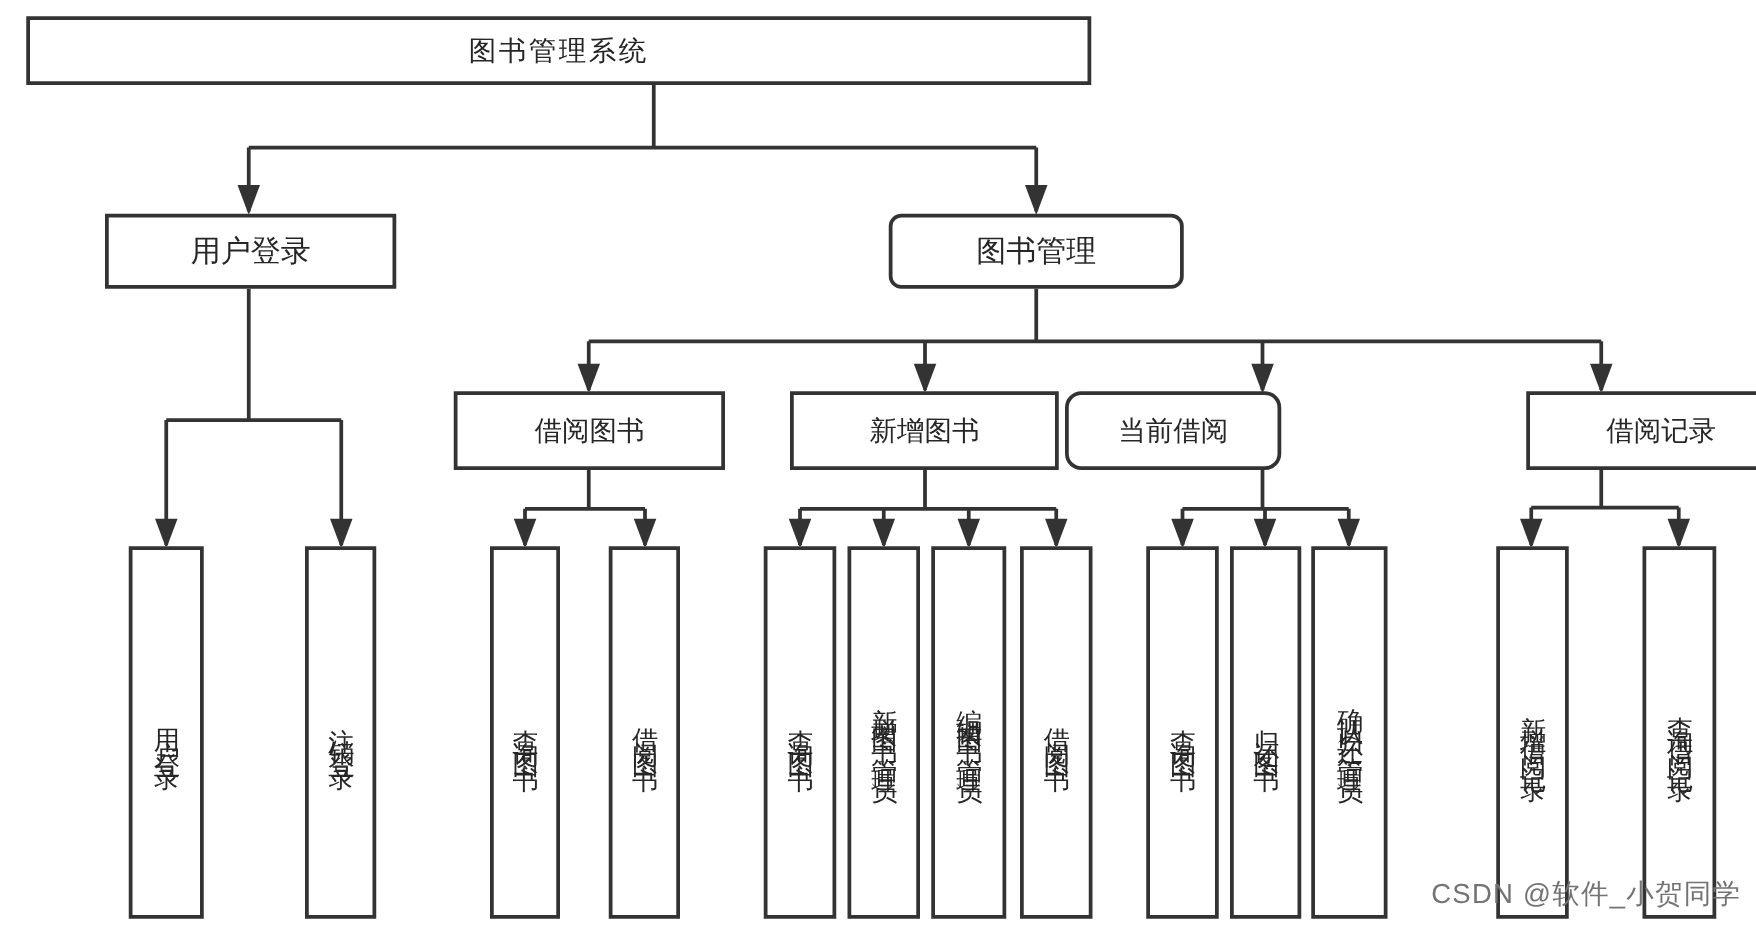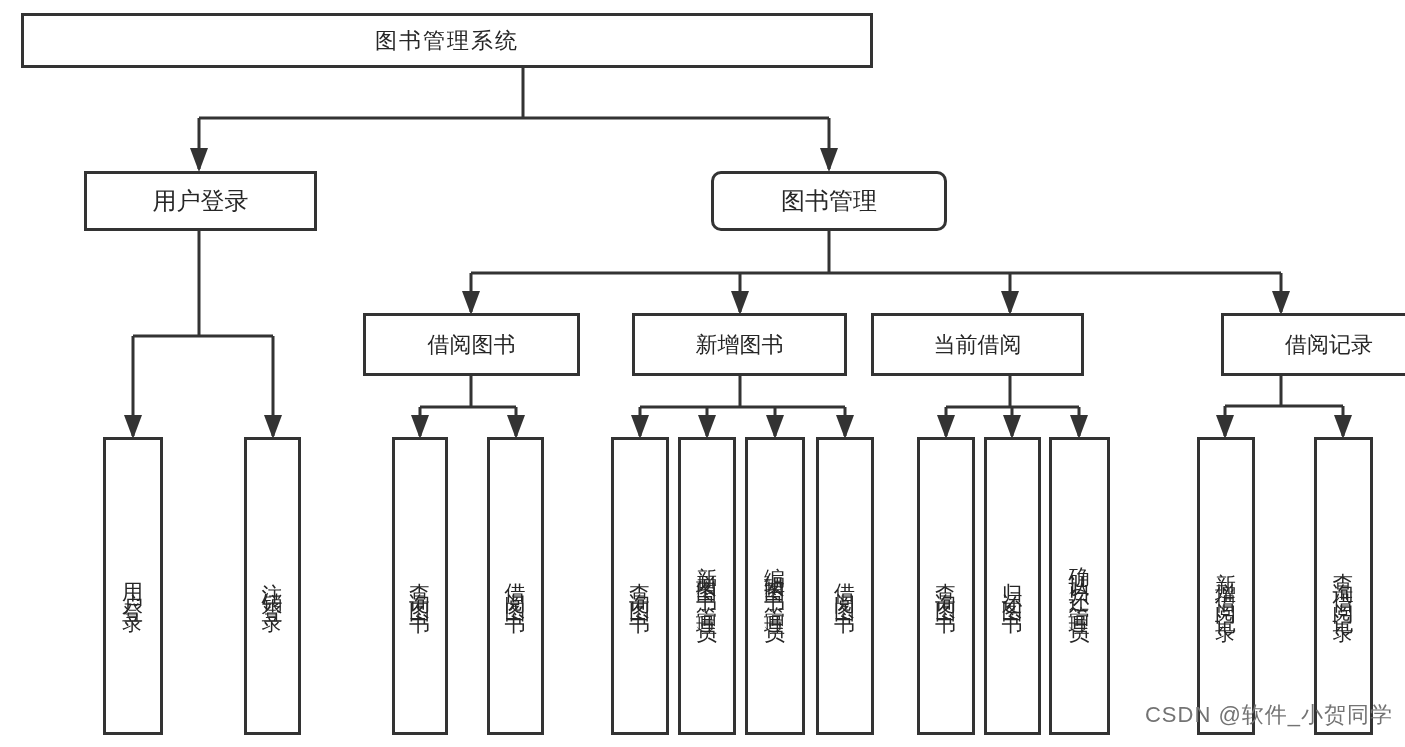--- a/index.html
+++ b/index.html
@@ -28,21 +28,21 @@
     color: #262626;
     z-index: 2;
   }
   .h-label { font-size: 22px; letter-spacing: 2px; white-space: nowrap; }
   .root-box  { left: 21px;  top: 13px;  width: 852px; height: 55px; }
   .l2-login  { left: 84px;  top: 171px; width: 233px;  height: 60px; font-size: 24px; }
   .l2-mgmt   { left: 711px; top: 171px; width: 236px;  height: 60px; font-size: 24px; border-radius: 10px; }
   .l3 { top: 313px; height: 63px; font-size: 22px; }
   .l3-newbook { left: 363px;  width: 217px; }
   .l3-borrow  { left: 632px;  width: 215px; }
-  .l3-current { left: 871px;  width: 213px; }
+  .l3-current { left: 852px;  width: 173px; border-radius: 13px; }
   .l3-records { left: 1221px; width: 216px; }
   .leaf {
     top: 437px;
     height: 298px;
     writing-mode: vertical-rl;
     text-orientation: mixed;
     font-size: 21px;
     letter-spacing: 10px;
     line-height: 1;
   }

